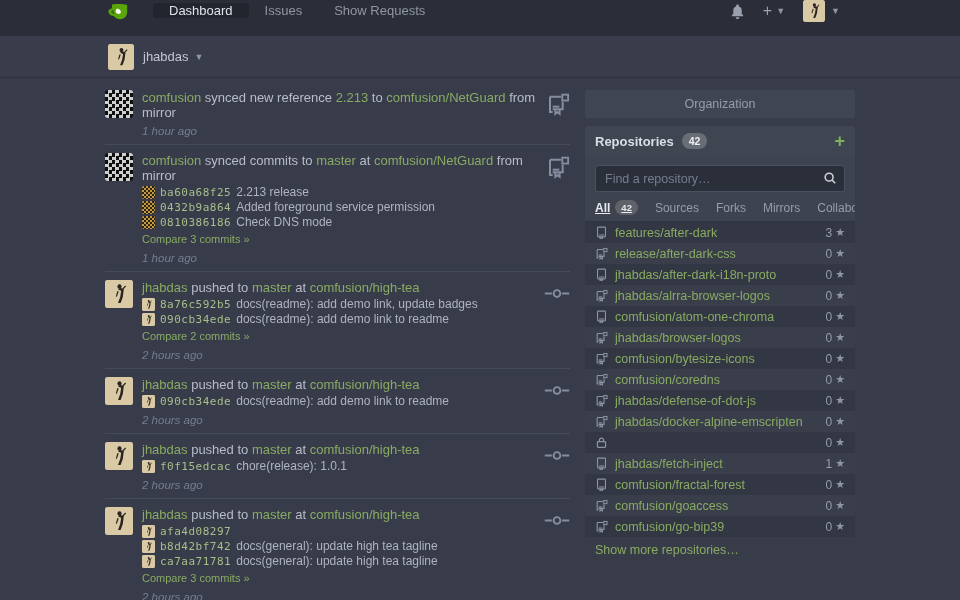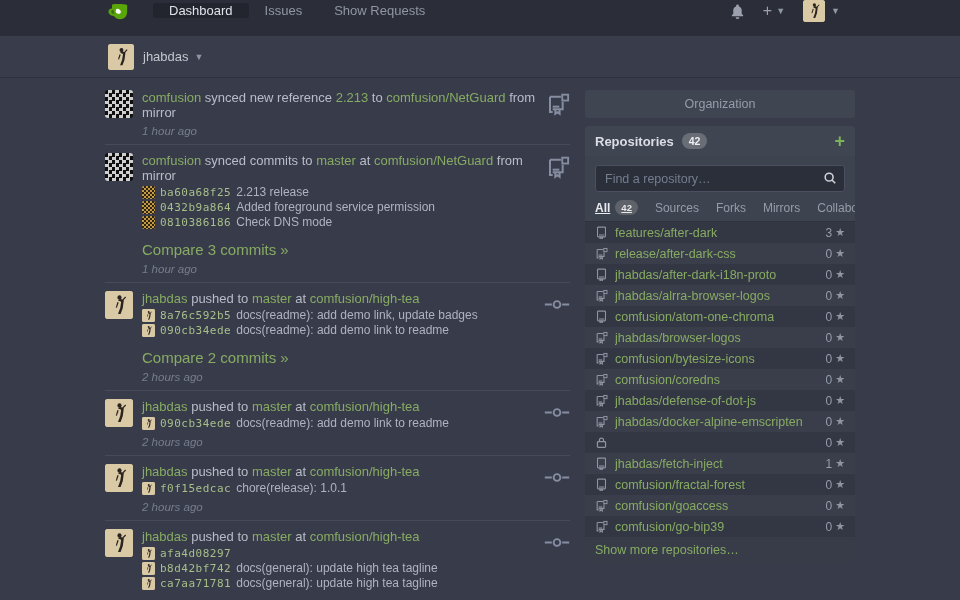--- a/index.html
+++ b/index.html
@@ -42,21 +42,21 @@
   .feed-title { line-height:15px; color:#b8bdc8; }
   .lnk { color:#87ab63; text-decoration:none; cursor:pointer; }
   .commits { margin-top:2px; }
   .commit-line { line-height:15px; height:15px; display:flex; align-items:center; font-size:12px; color:#aeb3bf; white-space:nowrap; overflow:hidden; }
   .mini-av { width:13px; height:13px; border-radius:2px; margin-right:5px; flex:0 0 13px; overflow:hidden; }
   .mini-gold { background:#a87f35; background-image:repeating-conic-gradient(#2e2413 0% 25%, #c59a44 0% 50%); background-size:4px 4px; }
   .mini-golfer { background:#d9c9a4; }
   .mini-golfer svg { width:100%; height:100%; display:block; }
   .sha { font-family:"DejaVu Sans Mono", monospace; font-size:11px; color:#a8bf8a; margin-right:5px; text-decoration:none; cursor:pointer; letter-spacing:.5px; }
   .cmsg { color:#aeb3bf; }
-  .compare { display:inline-block; margin-top:12px; line-height:15px; font-size:15px; }
+  .compare { display:inline-block; margin-top:2px; line-height:15px; font-size:11px; }
   .time { margin-top:5px; line-height:13px; font-size:11.5px; font-style:italic; color:#767d8e; }
   .feed-icon { width:30px; flex:0 0 30px; display:flex; justify-content:flex-end; color:#868da0; margin-top:2px; }
   .feed-icon svg { width:24px; height:24px; }
   .feed-icon.commit svg { width:26px; height:15px; margin-top:4px; }
 
   
   .tabbar { display:flex; height:28px; margin-top:8px; background:#404552; border-radius:3px; overflow:hidden; }
   .tab { flex:1; display:flex; align-items:center; justify-content:center; font-size:12.5px; color:#969ca9; cursor:pointer; }
   .tab.active { background:#30333f; color:#e2e4e9; }
 

